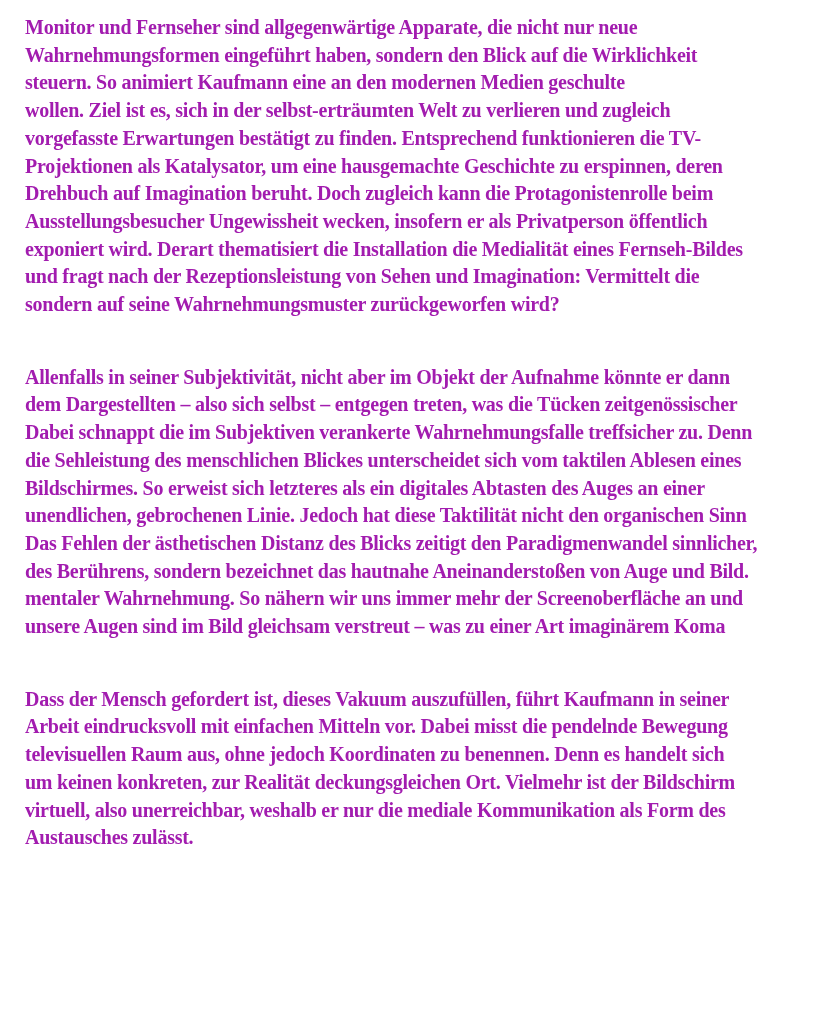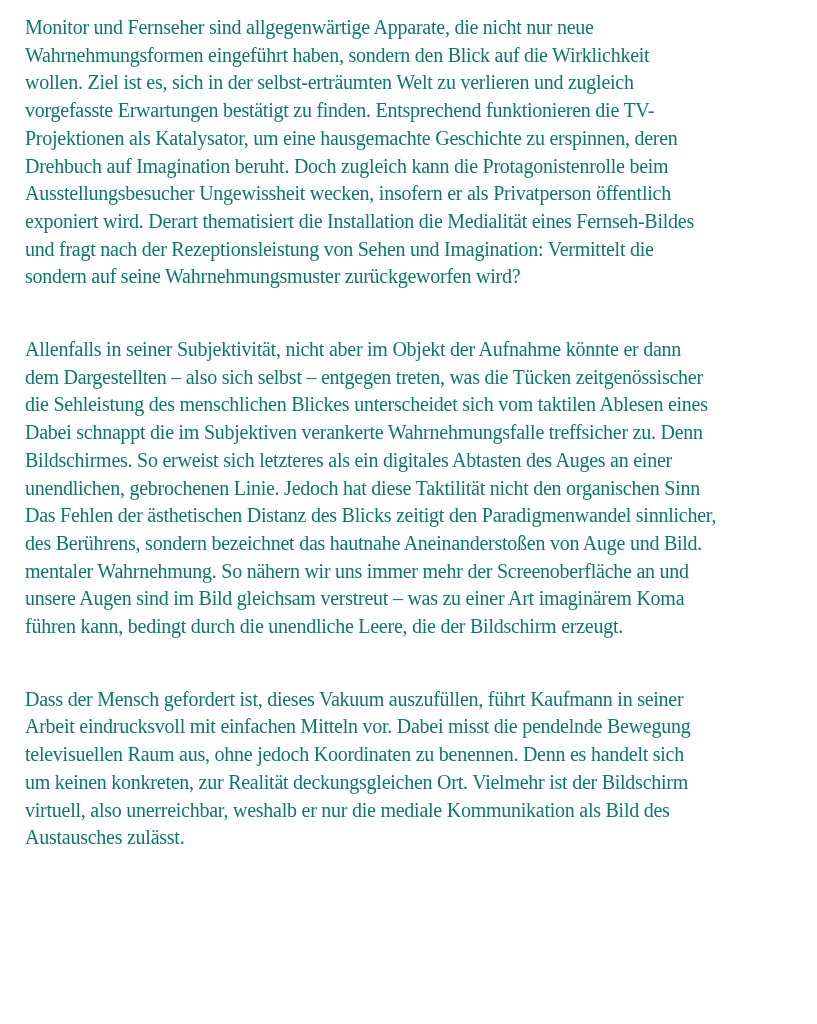--- a/index.html
+++ b/index.html
@@ -11,65 +11,66 @@
   .page {
     box-sizing: border-box;
     width: 817px;
     height: 848px;
     overflow: hidden;
     background: #ffffff;
     padding: 14px 28px 0 25px;
     font-family: "Liberation Serif", "DejaVu Serif", serif;
     font-size: 20px;
     letter-spacing: -0.25px;
-    color: #0f766e;
+    color: #a21caf;
+    font-weight: bold;
   }
   .para {
     margin: 0 0 45px 0;
     padding: 0;
   }
   .line {
     line-height: 27.7px;
     white-space: nowrap;
   }
 </style>
 </head>
 <body>
 
 <main class="page">
 
   <p class="para">
     <span class="line" style="display:block">Monitor und Fernseher sind allgegenwärtige Apparate, die nicht nur neue</span>
     <span class="line" style="display:block">Wahrnehmungsformen eingeführt haben, sondern den Blick auf die Wirklichkeit</span>
+    <span class="line" style="display:block">steuern. So animiert Kaufmann eine an den modernen Medien geschulte</span>
     <span class="line" style="display:block">wollen. Ziel ist es, sich in der selbst-erträumten Welt zu verlieren und zugleich</span>
     <span class="line" style="display:block">vorgefasste Erwartungen bestätigt zu finden. Entsprechend funktionieren die TV-</span>
     <span class="line" style="display:block">Projektionen als Katalysator, um eine hausgemachte Geschichte zu erspinnen, deren</span>
     <span class="line" style="display:block">Drehbuch auf Imagination beruht. Doch zugleich kann die Protagonistenrolle beim</span>
     <span class="line" style="display:block">Ausstellungsbesucher Ungewissheit wecken, insofern er als Privatperson öffentlich</span>
     <span class="line" style="display:block">exponiert wird. Derart thematisiert die Installation die Medialität eines Fernseh-Bildes</span>
     <span class="line" style="display:block">und fragt nach der Rezeptionsleistung von Sehen und Imagination: Vermittelt die</span>
     <span class="line" style="display:block">sondern auf seine Wahrnehmungsmuster zurückgeworfen wird?</span>
   </p>
 
   <p class="para">
     <span class="line" style="display:block">Allenfalls in seiner Subjektivität, nicht aber im Objekt der Aufnahme könnte er dann</span>
     <span class="line" style="display:block">dem Dargestellten – also sich selbst – entgegen treten, was die Tücken zeitgenössischer</span>
+    <span class="line" style="display:block">Dabei schnappt die im Subjektiven verankerte Wahrnehmungsfalle treffsicher zu. Denn</span>
     <span class="line" style="display:block">die Sehleistung des menschlichen Blickes unterscheidet sich vom taktilen Ablesen eines</span>
-    <span class="line" style="display:block">Dabei schnappt die im Subjektiven verankerte Wahrnehmungsfalle treffsicher zu. Denn</span>
     <span class="line" style="display:block">Bildschirmes. So erweist sich letzteres als ein digitales Abtasten des Auges an einer</span>
     <span class="line" style="display:block">unendlichen, gebrochenen Linie. Jedoch hat diese Taktilität nicht den organischen Sinn</span>
     <span class="line" style="display:block">Das Fehlen der ästhetischen Distanz des Blicks zeitigt den Paradigmenwandel sinnlicher,</span>
     <span class="line" style="display:block">des Berührens, sondern bezeichnet das hautnahe Aneinanderstoßen von Auge und Bild.</span>
     <span class="line" style="display:block">mentaler Wahrnehmung. So nähern wir uns immer mehr der Screenoberfläche an und</span>
     <span class="line" style="display:block">unsere Augen sind im Bild gleichsam verstreut – was zu einer Art imaginärem Koma</span>
-    <span class="line" style="display:block">führen kann, bedingt durch die unendliche Leere, die der Bildschirm erzeugt.</span>
   </p>
 
   <p class="para">
     <span class="line" style="display:block">Dass der Mensch gefordert ist, dieses Vakuum auszufüllen, führt Kaufmann in seiner</span>
     <span class="line" style="display:block">Arbeit eindrucksvoll mit einfachen Mitteln vor. Dabei misst die pendelnde Bewegung</span>
     <span class="line" style="display:block">televisuellen Raum aus, ohne jedoch Koordinaten zu benennen. Denn es handelt sich</span>
     <span class="line" style="display:block">um keinen konkreten, zur Realität deckungsgleichen Ort. Vielmehr ist der Bildschirm</span>
-    <span class="line" style="display:block">virtuell, also unerreichbar, weshalb er nur die mediale Kommunikation als Bild des</span>
+    <span class="line" style="display:block">virtuell, also unerreichbar, weshalb er nur die mediale Kommunikation als Form des</span>
     <span class="line" style="display:block">Austausches zulässt.</span>
   </p>
 
 </main>
 
 </body></html>

